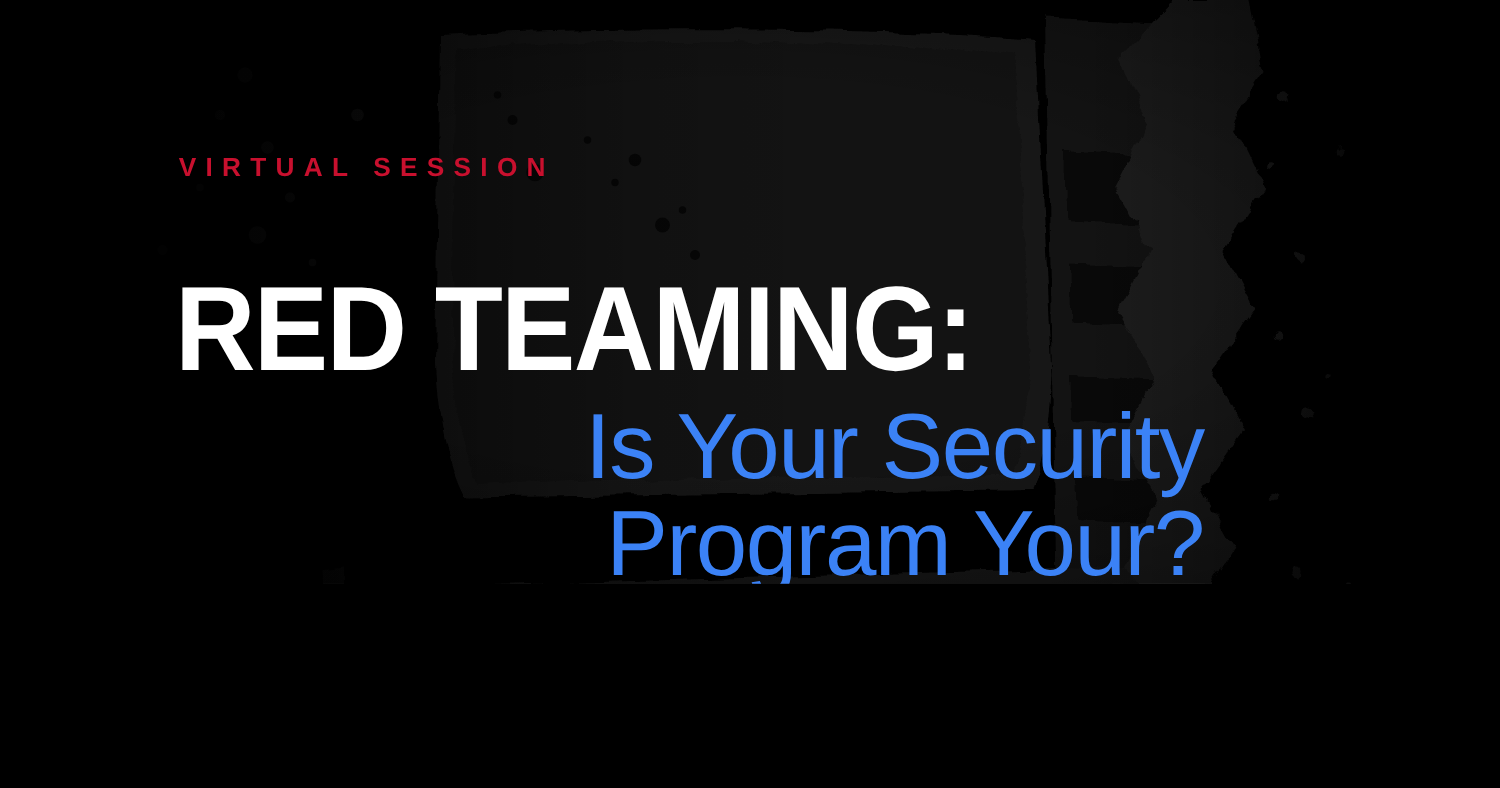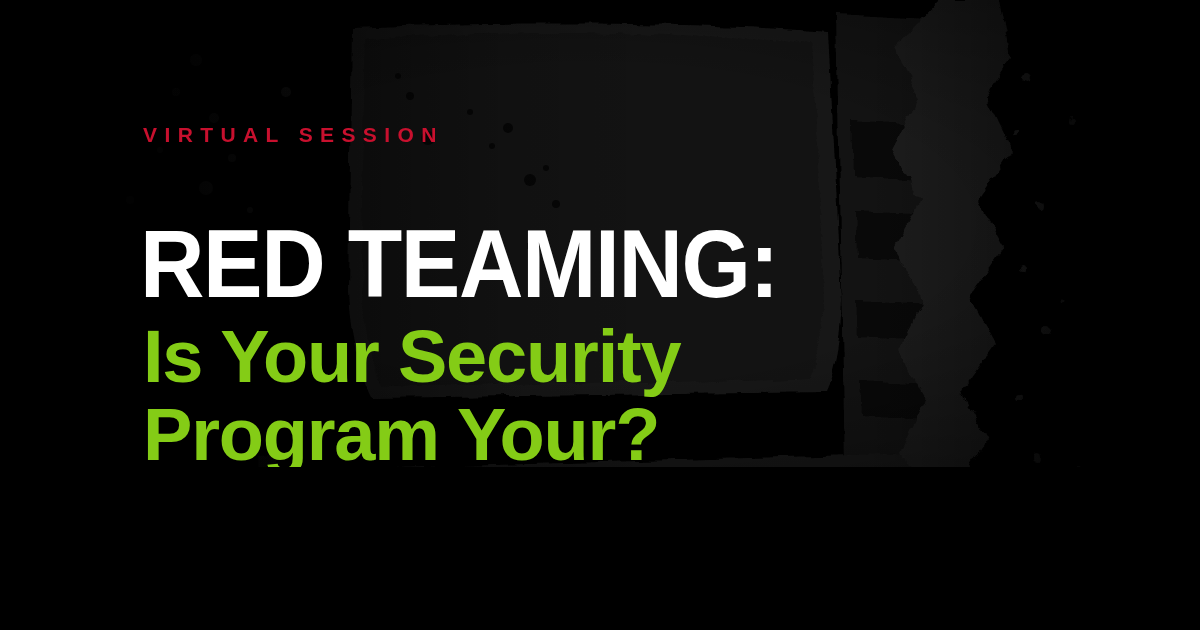--- a/index.html
+++ b/index.html
@@ -111,24 +111,25 @@
     transform-origin:left top;
   }
 
   .subhead {
     position:absolute;
     top:318px;
     left:0;
     width:820px;
     font-family:"Liberation Sans", sans-serif;
     font-size:74px;
-    font-weight:700;
+    font-weight:400;
     letter-spacing:-1.2px;
-    color:#84cc16;
+    color:#3b82f6;
     line-height:1.06;
+    text-align:right;
   }
   .subhead .sub-line {
     display:block;
     white-space:nowrap;
   }
 </style>
 </head>
 <body>
 
 <div class="banner">

